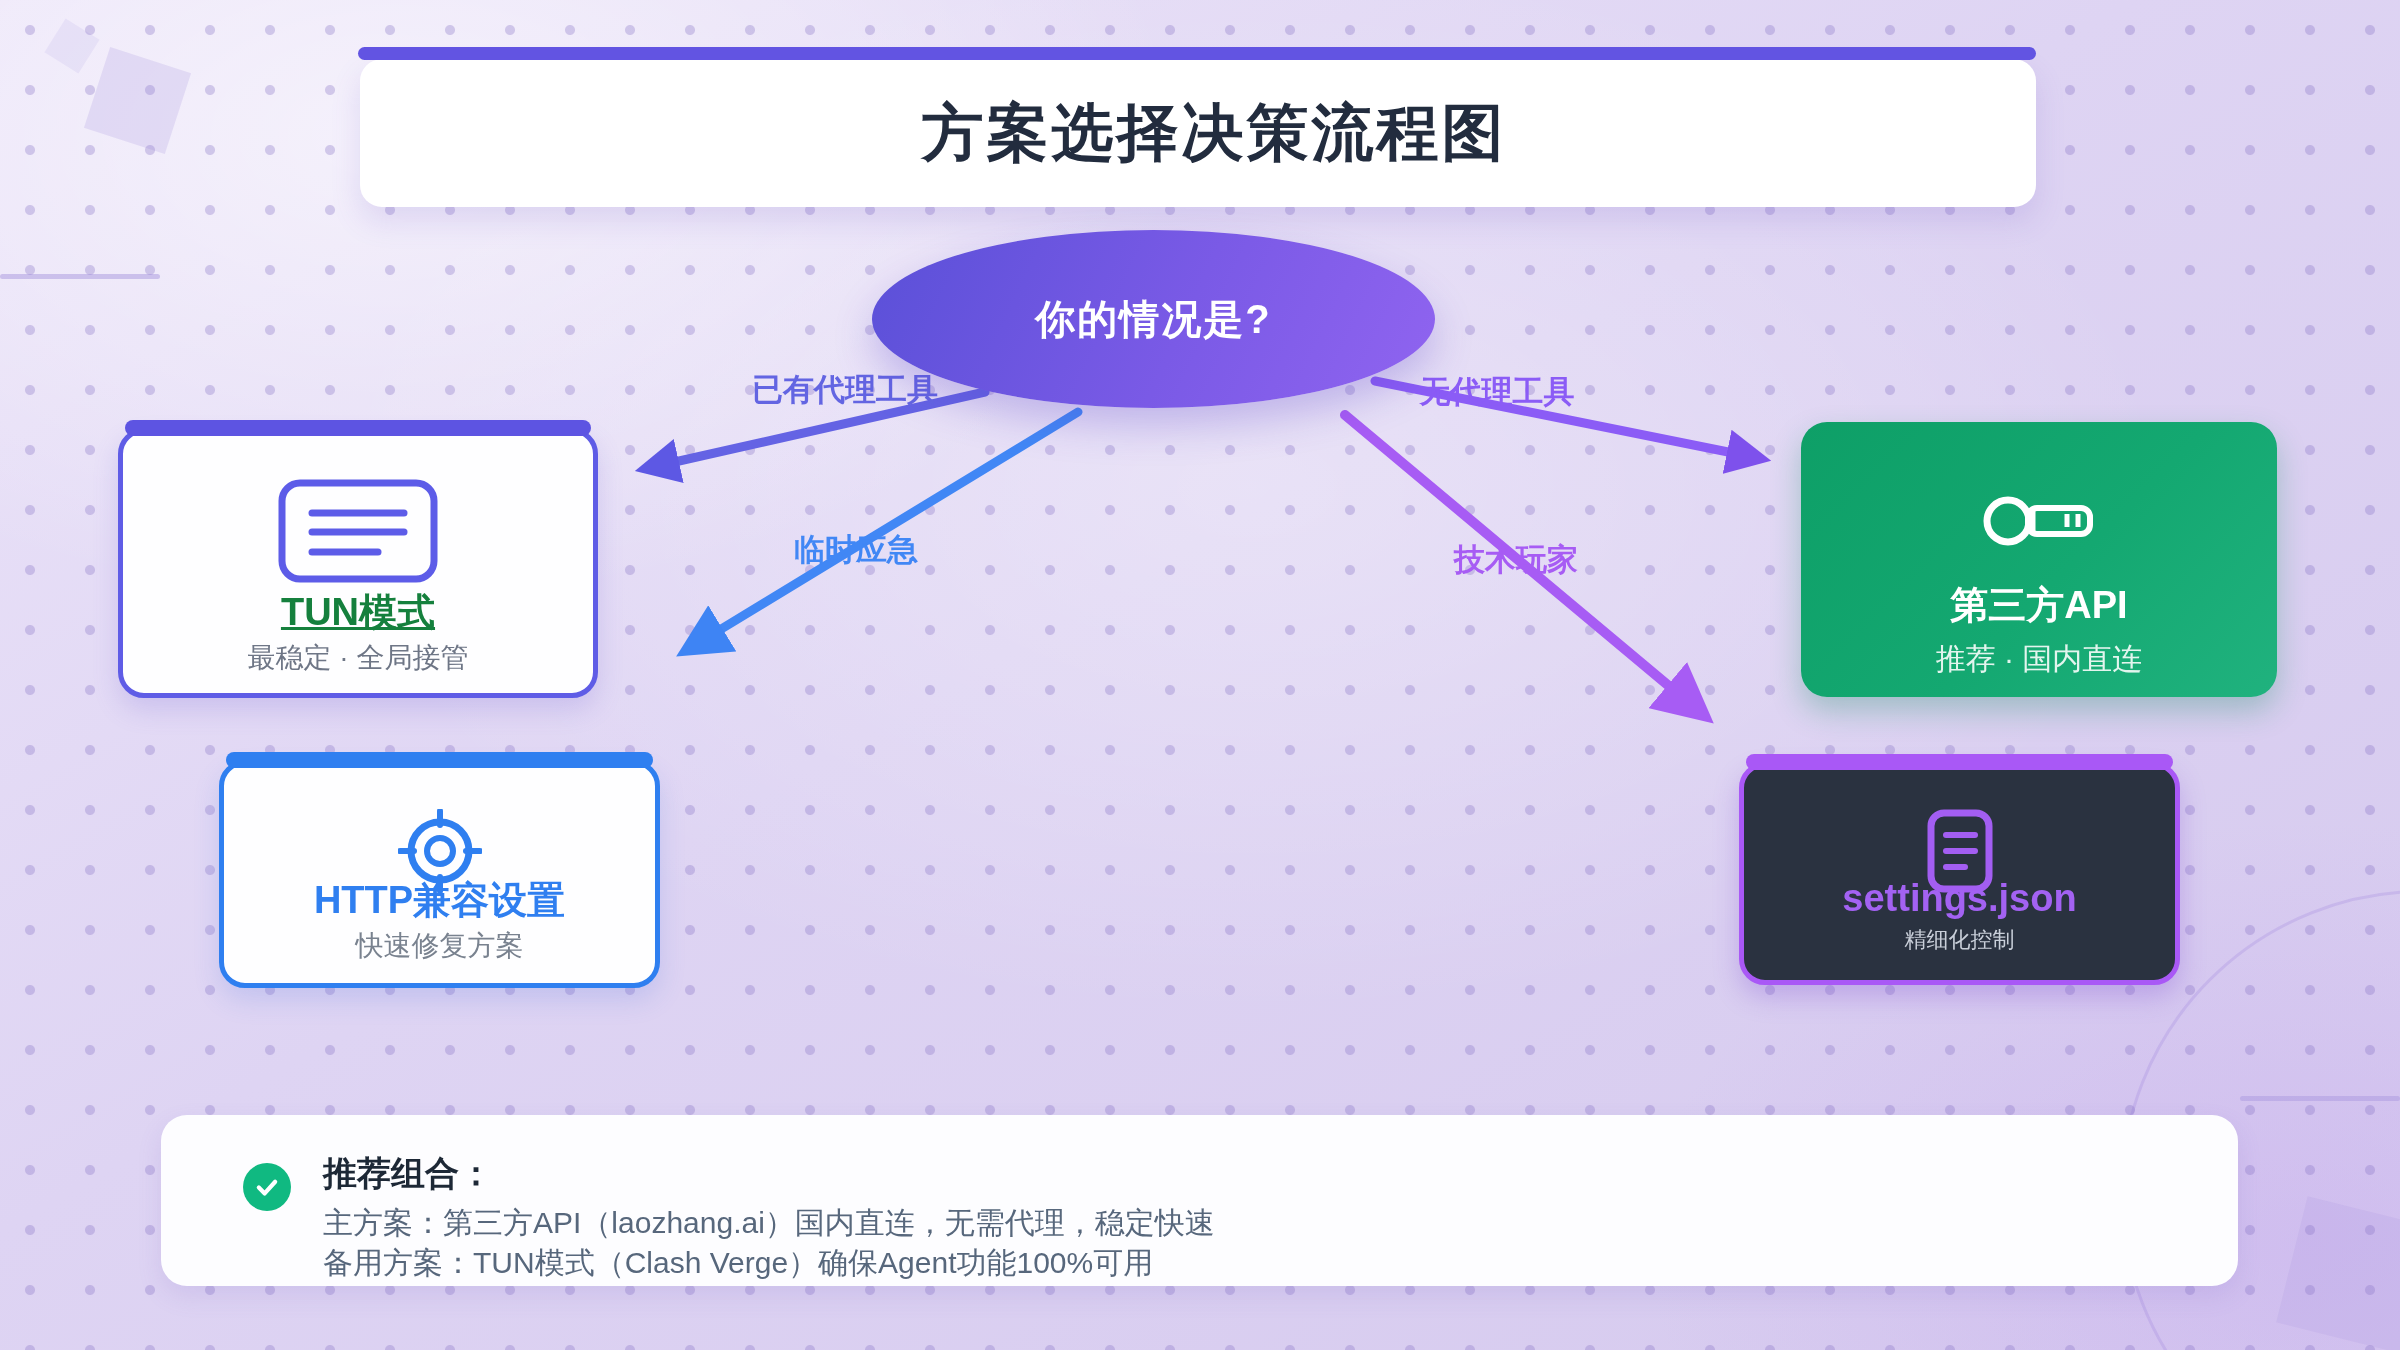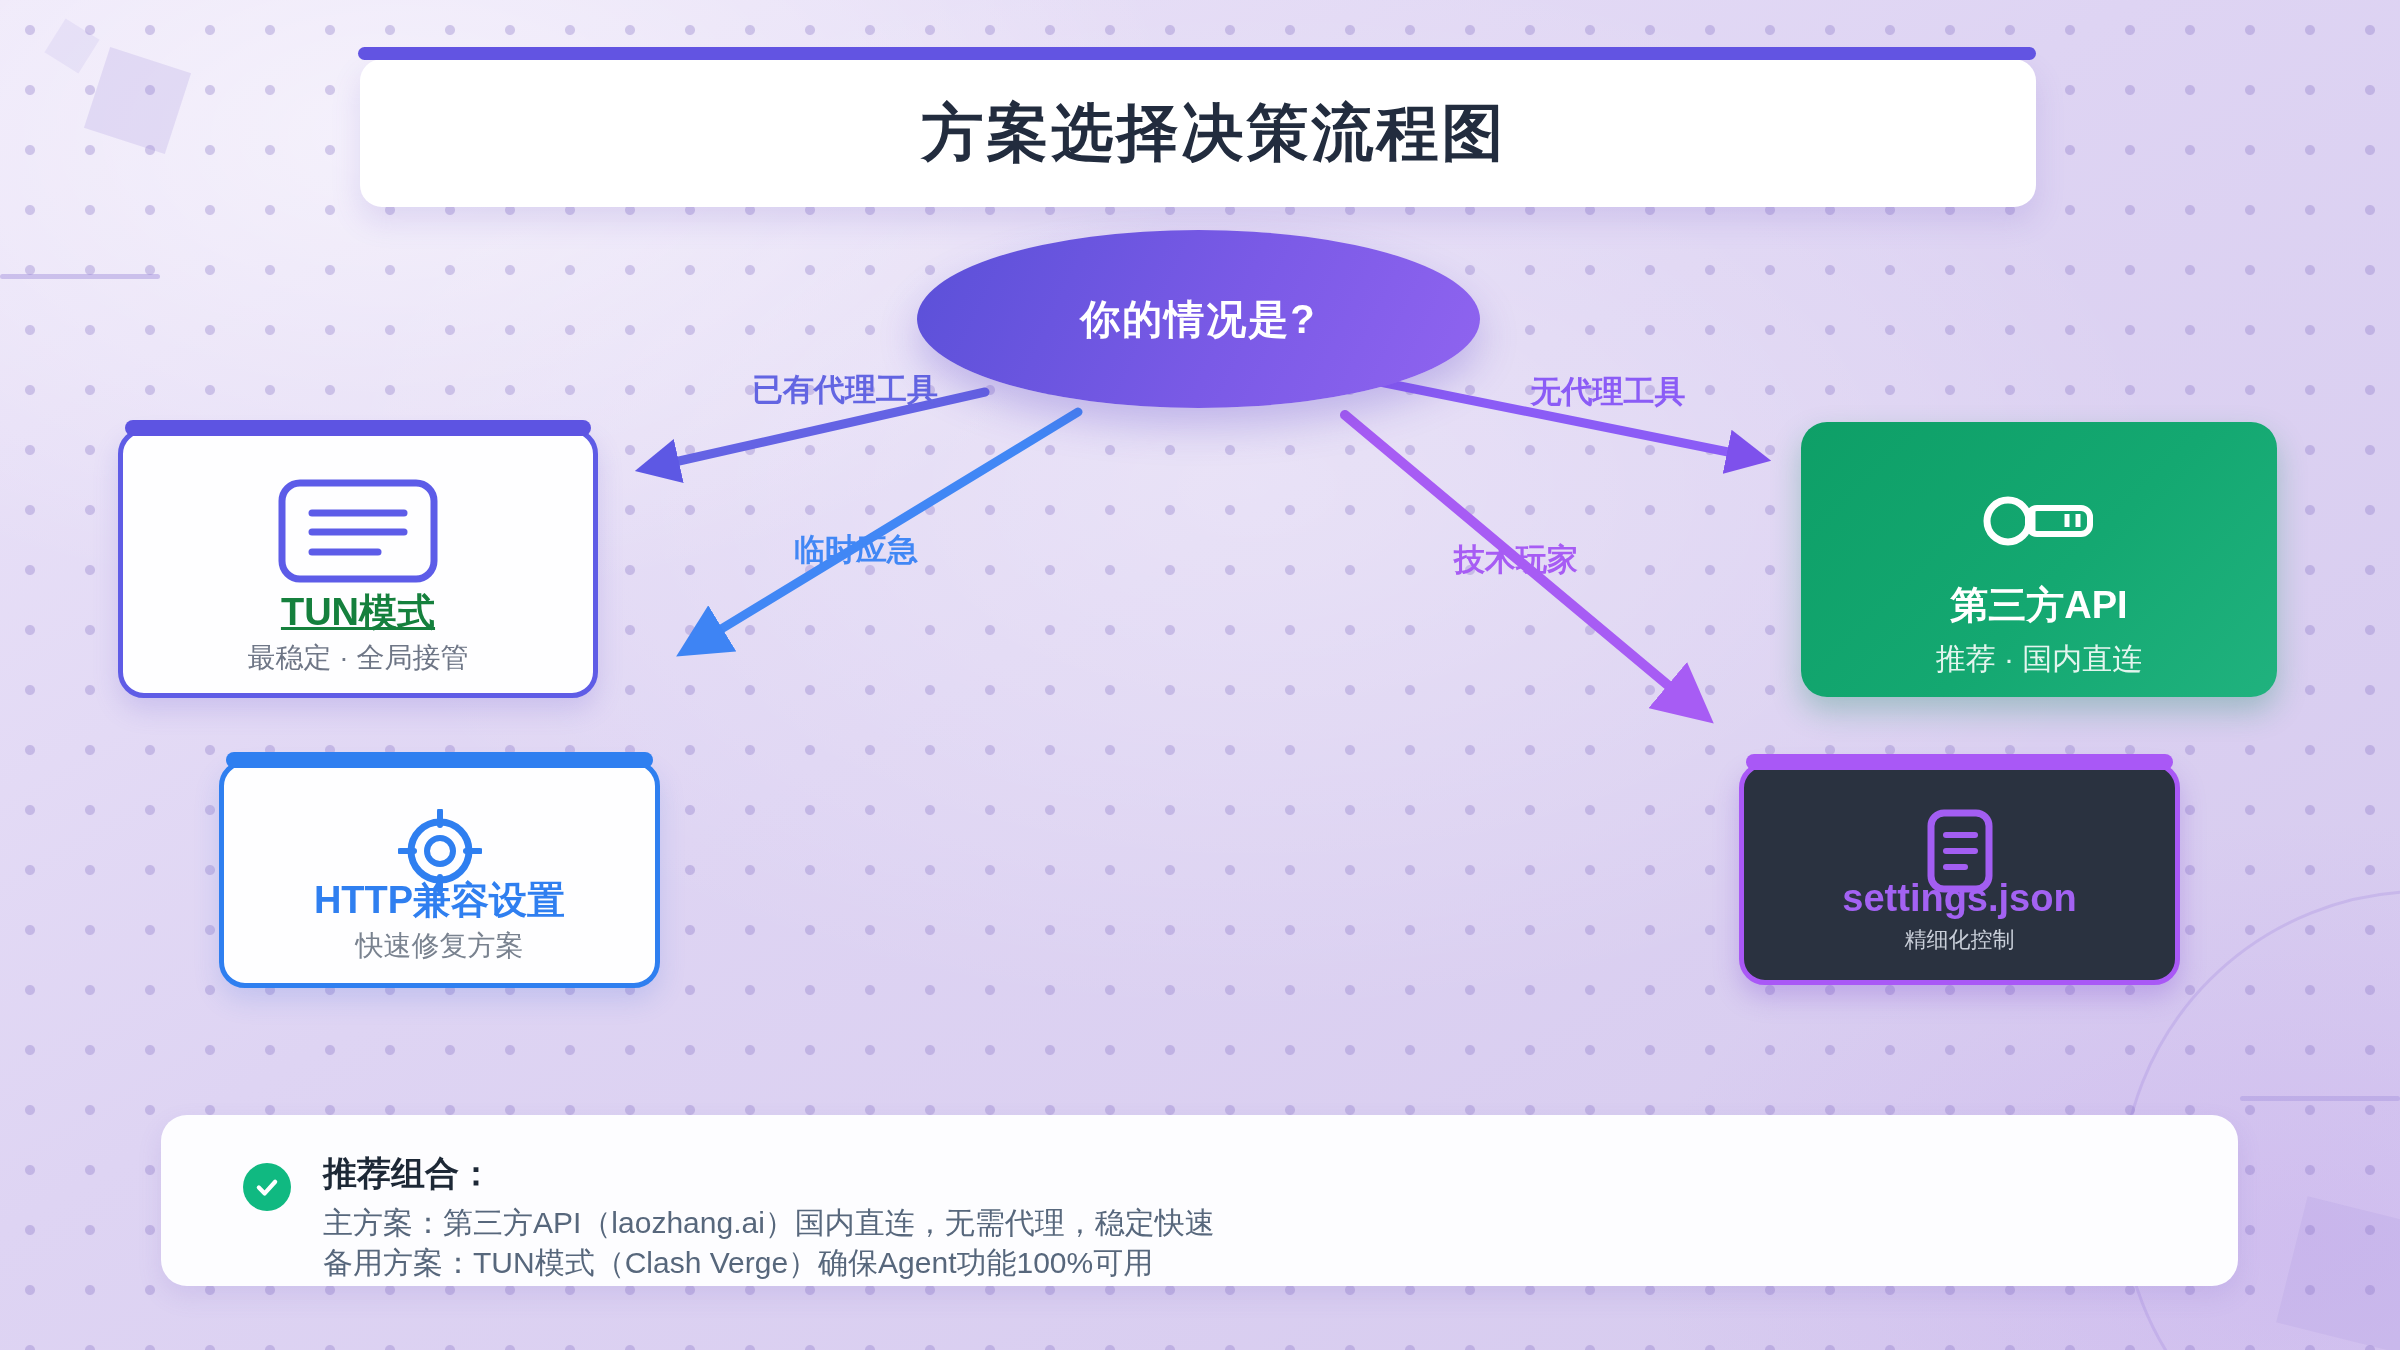--- a/index.html
+++ b/index.html
@@ -23,21 +23,21 @@
   .deco-circle{border:3px solid rgba(140,110,215,0.20);border-radius:50%;}
   
   .title-bar{left:358px;top:47px;width:1678px;height:13px;border-radius:7px;background:#6254e2;z-index:4;}
   .title-card{left:360px;top:59px;width:1676px;height:148px;border-radius:22px;background:#ffffff;
     box-shadow:0 14px 30px rgba(110,90,200,0.16);display:flex;align-items:center;justify-content:center;z-index:3;}
   .title-text{font-size:62px;font-weight:800;color:#222c3e;letter-spacing:3px;margin-left:32px;}
   
   svg.edges{left:0;top:0;z-index:2;}
   .edge-label{z-index:3;font-size:31px;font-weight:700;transform:translate(-50%,-50%);white-space:nowrap;}
   
-  .decision{left:917px;top:230px;width:563px;height:178px;border-radius:50%;
+  .decision{left:872px;top:230px;width:563px;height:178px;border-radius:50%;
     background:linear-gradient(115deg,#5a50d8 0%,#7a5ae6 55%,#9064f0 100%);
     box-shadow:0 18px 38px rgba(90,70,200,0.28);
     display:flex;align-items:center;justify-content:center;z-index:3;}
   .decision-text{color:#ffffff;font-size:40px;font-weight:700;letter-spacing:2px;}
   
   .node{border-radius:26px;display:flex;flex-direction:column;align-items:center;z-index:1;}
   .node .topbar{position:absolute;left:2px;right:2px;top:-13px;height:16px;border-radius:9px;}
   .node-title{font-weight:800;line-height:1.15;}
   .node-sub{line-height:1.2;}
   .node-tun{left:118px;top:428px;width:480px;height:270px;background:#fefeff;border:5px solid #5f5ce6;
@@ -101,21 +101,21 @@
         <path d="M0,0 L10,5 L0,10 z" fill="#a75cf4"></path>
       </marker>
     </defs>
     <line x1="985" y1="392" x2="648" y2="468" stroke="#6463e4" stroke-width="9" stroke-linecap="round" marker-end="url(#m-ind)"></line>
     <line x1="1078" y1="412" x2="690" y2="648" stroke="#4187f5" stroke-width="9" stroke-linecap="round" marker-end="url(#m-blue)"></line>
     <line x1="1375" y1="381" x2="1758" y2="458" stroke="#8b5cf6" stroke-width="9" stroke-linecap="round" marker-end="url(#m-pur)"></line>
     <line x1="1345" y1="415" x2="1700" y2="712" stroke="#a75cf4" stroke-width="10" stroke-linecap="round" marker-end="url(#m-vio)"></line>
   </svg>
 
   <div class="abs edge-label" style="left:845px;top:390px;color:#6365e2;">已有代理工具</div>
-  <div class="abs edge-label" style="left:1608px;top:392px;color:#8b5cf6;">无代理工具</div>
+  <div class="abs edge-label" style="left:1497px;top:392px;color:#8b5cf6;">无代理工具</div>
   <div class="abs edge-label" style="left:856px;top:550px;color:#4187f5;">临时应急</div>
   <div class="abs edge-label" style="left:1516px;top:560px;color:#a75cf4;">技术玩家</div>
 
   <div class="abs decision">
     <div class="decision-text">你的情况是?</div>
   </div>
 
   <div class="abs node node-tun">
     <div class="topbar"></div>
     <span>

